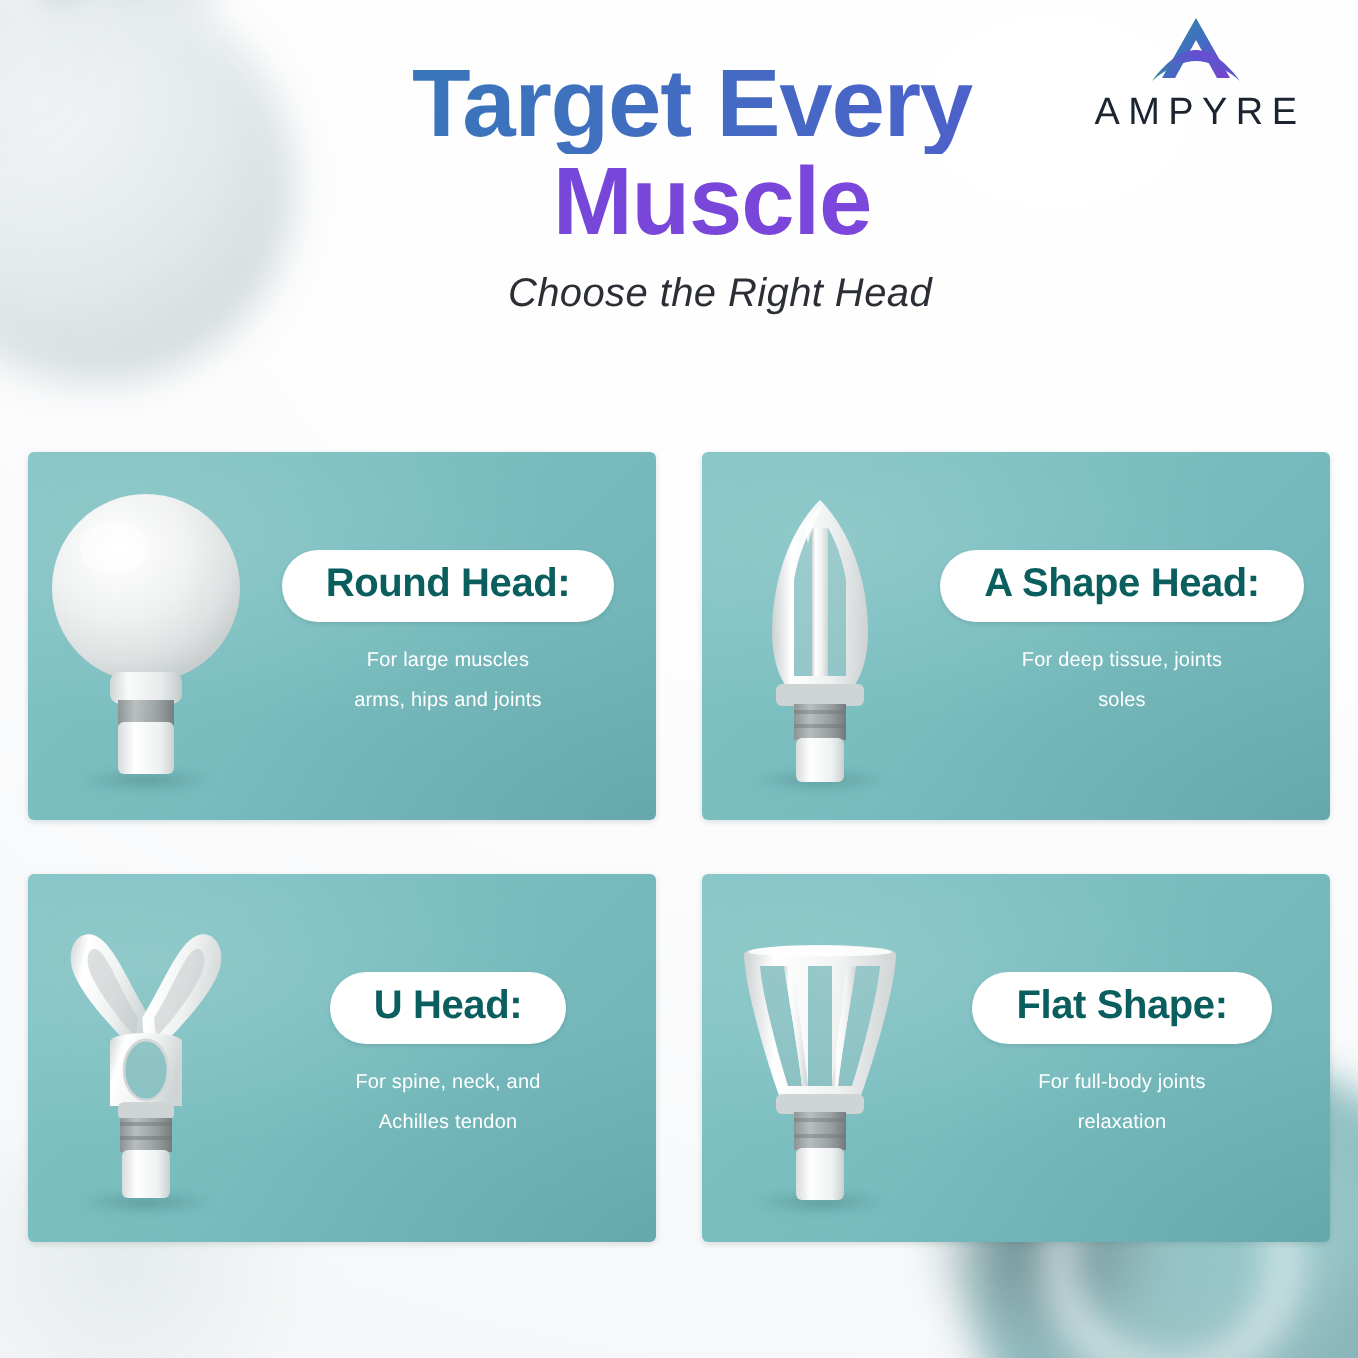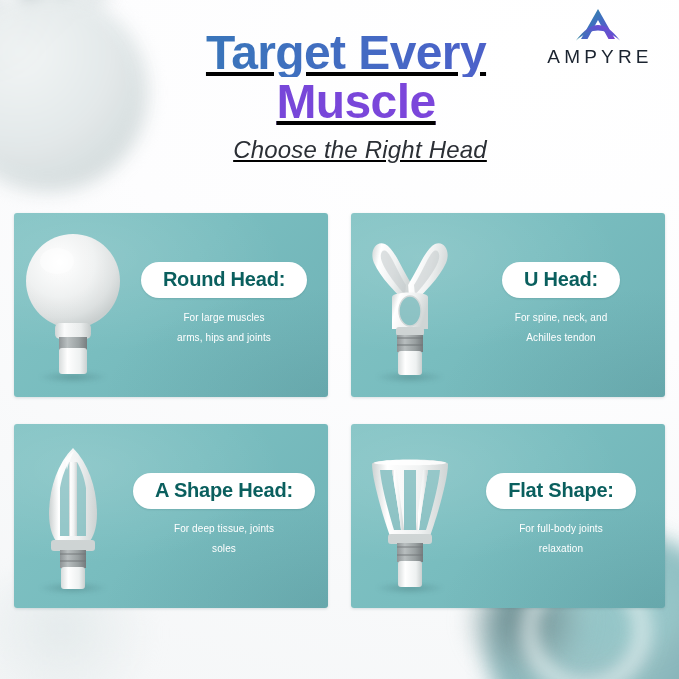--- a/index.html
+++ b/index.html
@@ -61,47 +61,47 @@
   .logo-mark{display:block;margin:0 auto;}
   .logo-word{
     display:block;margin-top:1px;
     font-family:"Liberation Sans", sans-serif;
     font-size:19px;font-weight:400;letter-spacing:4.2px;
     color:#1b2430;line-height:1;
     padding-left:4px;
   }
 
   
-  .headline{position:absolute;left:13px;right:0;top:28px;text-align:center;text-decoration:underline;}
+  .headline{position:absolute;left:13px;right:0;top:28px;text-align:center;}
   .hl-line{
     font-family:"Liberation Sans", sans-serif;
     font-weight:700;font-size:48px;line-height:49px;letter-spacing:-0.6px;
     margin:0;
   }
   .hl-1{
     background:linear-gradient(96deg,#2f7fb0 0%,#3d72bd 38%,#4a63c8 66%,#5a55d1 100%);
     -webkit-background-clip:text;background-clip:text;color:transparent;
     -webkit-text-fill-color:transparent;
   }
   .hl-2{
     margin-top:0;
     background:linear-gradient(96deg,#6f4ad6 0%,#7a46da 55%,#8348e0 100%);
     -webkit-background-clip:text;background-clip:text;color:transparent;padding-left:20px;
     -webkit-text-fill-color:transparent;
   }
   .subhead{
     margin:10px 0 0 0;
     font-family:"Liberation Sans", sans-serif;
-    font-style:italic;font-weight:400;font-size:24px;letter-spacing:.2px;
+    font-style:italic;font-weight:400;font-size:20px;letter-spacing:.2px;
     color:#2b2f35;
     padding-left:28px;
   }
 
   
-  .grid{position:absolute;left:14px;top:213px;width:651px;
+  .grid{position:absolute;left:14px;top:226px;width:651px;
         display:grid;grid-template-columns:314px 314px;grid-template-rows:184px 184px;
         column-gap:23px;row-gap:27px;}
   .card{
     position:relative;overflow:hidden;border-radius:3px;
     background:linear-gradient(135deg,#82c3c4 0%,#79bdbf 45%,#6fb2b6 100%);
     box-shadow:0 1px 3px rgba(60,90,95,.18);
     display:flex;align-items:center;
   }
   .card::after{ 
     content:"";position:absolute;inset:0;pointer-events:none;
@@ -230,20 +230,73 @@
           <span>arms, hips and joints</span>
         </p>
       </div>
     </div>
 
     <div class="card">
       <div class="card-media">
         <div class="shadow-ell"></div>
         <svg class="prod" width="108" height="160" viewBox="0 0 108 160">
           <defs>
+            <linearGradient id="a1" x1="0" y1="0" x2="1" y2="0">
+              <stop offset="0%" stop-color="#c7cdcd"></stop>
+              <stop offset="20%" stop-color="#ffffff"></stop>
+              <stop offset="60%" stop-color="#eef1f1"></stop>
+              <stop offset="100%" stop-color="#c9cfcf"></stop>
+            </linearGradient>
+            <linearGradient id="a1g" x1="0" y1="0" x2="1" y2="0">
+              <stop offset="0%" stop-color="#8d9395"></stop>
+              <stop offset="30%" stop-color="#b7bdbe"></stop>
+              <stop offset="70%" stop-color="#979e9f"></stop>
+              <stop offset="100%" stop-color="#747a7c"></stop>
+            </linearGradient>
+            <linearGradient id="a1s" x1="0" y1="0" x2="1" y2="0">
+              <stop offset="0%" stop-color="#d8dcdc"></stop>
+              <stop offset="30%" stop-color="#ffffff"></stop>
+              <stop offset="75%" stop-color="#eef1f1"></stop>
+              <stop offset="100%" stop-color="#c9cfcf"></stop>
+            </linearGradient>
+          </defs>
+
+          <path d="M54 12 C70 28, 78 54, 78 78 C78 92, 74 102, 70 106
+                   L38 106 C34 102, 30 92, 30 78 C30 54, 38 28, 54 12 Z" fill="url(#a1)"></path>
+
+          <path d="M41 52 C43 40, 47 31, 50 26 L50 100 L41 100 Z" fill="#86bfc1" opacity=".92"></path>
+          <path d="M67 52 C65 40, 61 31, 58 26 L58 100 L67 100 Z" fill="#86bfc1" opacity=".92"></path>
+
+          <rect x="50" y="26" width="8" height="74" fill="url(#a1)"></rect>
+
+          <path d="M46 24 C50 19, 53 16, 55 15 C53 19, 50 26, 48 34 Z" fill="#ffffff" opacity=".75"></path>
+
+          <rect x="32" y="104" width="44" height="11" rx="3" fill="#cdd3d3"></rect>
+          <rect x="41" y="114" width="26" height="18" fill="url(#a1g)"></rect>
+          <rect x="41" y="117" width="26" height="2" fill="#6e7476" opacity=".45"></rect>
+          <rect x="41" y="124" width="26" height="2" fill="#6e7476" opacity=".45"></rect>
+          <rect x="42" y="131" width="24" height="22" rx="3" fill="url(#a1s)"></rect>
+        </svg>
+      </div>
+      <div class="card-body">
+        <span class="pill">
+          <span class="pill-text">A Shape Head:</span>
+        </span>
+        <p class="desc">
+          <span>For deep tissue, joints</span><br>
+          <span>soles</span>
+        </p>
+      </div>
+    </div>
+
+    <div class="card">
+      <div class="card-media">
+        <div class="shadow-ell"></div>
+        <svg class="prod" width="108" height="160" viewBox="0 0 108 160">
+          <defs>
             <linearGradient id="u1" x1="0" y1="0" x2="1" y2="0.3">
               <stop offset="0%" stop-color="#c9cfcf"></stop>
               <stop offset="22%" stop-color="#ffffff"></stop>
               <stop offset="62%" stop-color="#eff1f1"></stop>
               <stop offset="100%" stop-color="#cdd3d3"></stop>
             </linearGradient>
             <linearGradient id="u1g" x1="0" y1="0" x2="1" y2="0">
               <stop offset="0%" stop-color="#8d9395"></stop>
               <stop offset="30%" stop-color="#b7bdbe"></stop>
               <stop offset="70%" stop-color="#979e9f"></stop>
@@ -278,73 +331,20 @@
           <rect x="42" y="126" width="24" height="24" rx="3" fill="url(#u1s)"></rect>
         </svg>
       </div>
       <div class="card-body">
         <span class="pill">
           <span class="pill-text">U Head:</span>
         </span>
         <p class="desc">
           <span>For spine, neck, and</span><br>
           <span>Achilles tendon</span>
-        </p>
-      </div>
-    </div>
-
-    <div class="card">
-      <div class="card-media">
-        <div class="shadow-ell"></div>
-        <svg class="prod" width="108" height="160" viewBox="0 0 108 160">
-          <defs>
-            <linearGradient id="a1" x1="0" y1="0" x2="1" y2="0">
-              <stop offset="0%" stop-color="#c7cdcd"></stop>
-              <stop offset="20%" stop-color="#ffffff"></stop>
-              <stop offset="60%" stop-color="#eef1f1"></stop>
-              <stop offset="100%" stop-color="#c9cfcf"></stop>
-            </linearGradient>
-            <linearGradient id="a1g" x1="0" y1="0" x2="1" y2="0">
-              <stop offset="0%" stop-color="#8d9395"></stop>
-              <stop offset="30%" stop-color="#b7bdbe"></stop>
-              <stop offset="70%" stop-color="#979e9f"></stop>
-              <stop offset="100%" stop-color="#747a7c"></stop>
-            </linearGradient>
-            <linearGradient id="a1s" x1="0" y1="0" x2="1" y2="0">
-              <stop offset="0%" stop-color="#d8dcdc"></stop>
-              <stop offset="30%" stop-color="#ffffff"></stop>
-              <stop offset="75%" stop-color="#eef1f1"></stop>
-              <stop offset="100%" stop-color="#c9cfcf"></stop>
-            </linearGradient>
-          </defs>
-
-          <path d="M54 12 C70 28, 78 54, 78 78 C78 92, 74 102, 70 106
-                   L38 106 C34 102, 30 92, 30 78 C30 54, 38 28, 54 12 Z" fill="url(#a1)"></path>
-
-          <path d="M41 52 C43 40, 47 31, 50 26 L50 100 L41 100 Z" fill="#86bfc1" opacity=".92"></path>
-          <path d="M67 52 C65 40, 61 31, 58 26 L58 100 L67 100 Z" fill="#86bfc1" opacity=".92"></path>
-
-          <rect x="50" y="26" width="8" height="74" fill="url(#a1)"></rect>
-
-          <path d="M46 24 C50 19, 53 16, 55 15 C53 19, 50 26, 48 34 Z" fill="#ffffff" opacity=".75"></path>
-
-          <rect x="32" y="104" width="44" height="11" rx="3" fill="#cdd3d3"></rect>
-          <rect x="41" y="114" width="26" height="18" fill="url(#a1g)"></rect>
-          <rect x="41" y="117" width="26" height="2" fill="#6e7476" opacity=".45"></rect>
-          <rect x="41" y="124" width="26" height="2" fill="#6e7476" opacity=".45"></rect>
-          <rect x="42" y="131" width="24" height="22" rx="3" fill="url(#a1s)"></rect>
-        </svg>
-      </div>
-      <div class="card-body">
-        <span class="pill">
-          <span class="pill-text">A Shape Head:</span>
-        </span>
-        <p class="desc">
-          <span>For deep tissue, joints</span><br>
-          <span>soles</span>
         </p>
       </div>
     </div>
 
     <div class="card">
       <div class="card-media">
         <div class="shadow-ell"></div>
         <svg class="prod" width="108" height="160" viewBox="0 0 108 160">
           <defs>
             <linearGradient id="f1" x1="0" y1="0" x2="1" y2="0">

